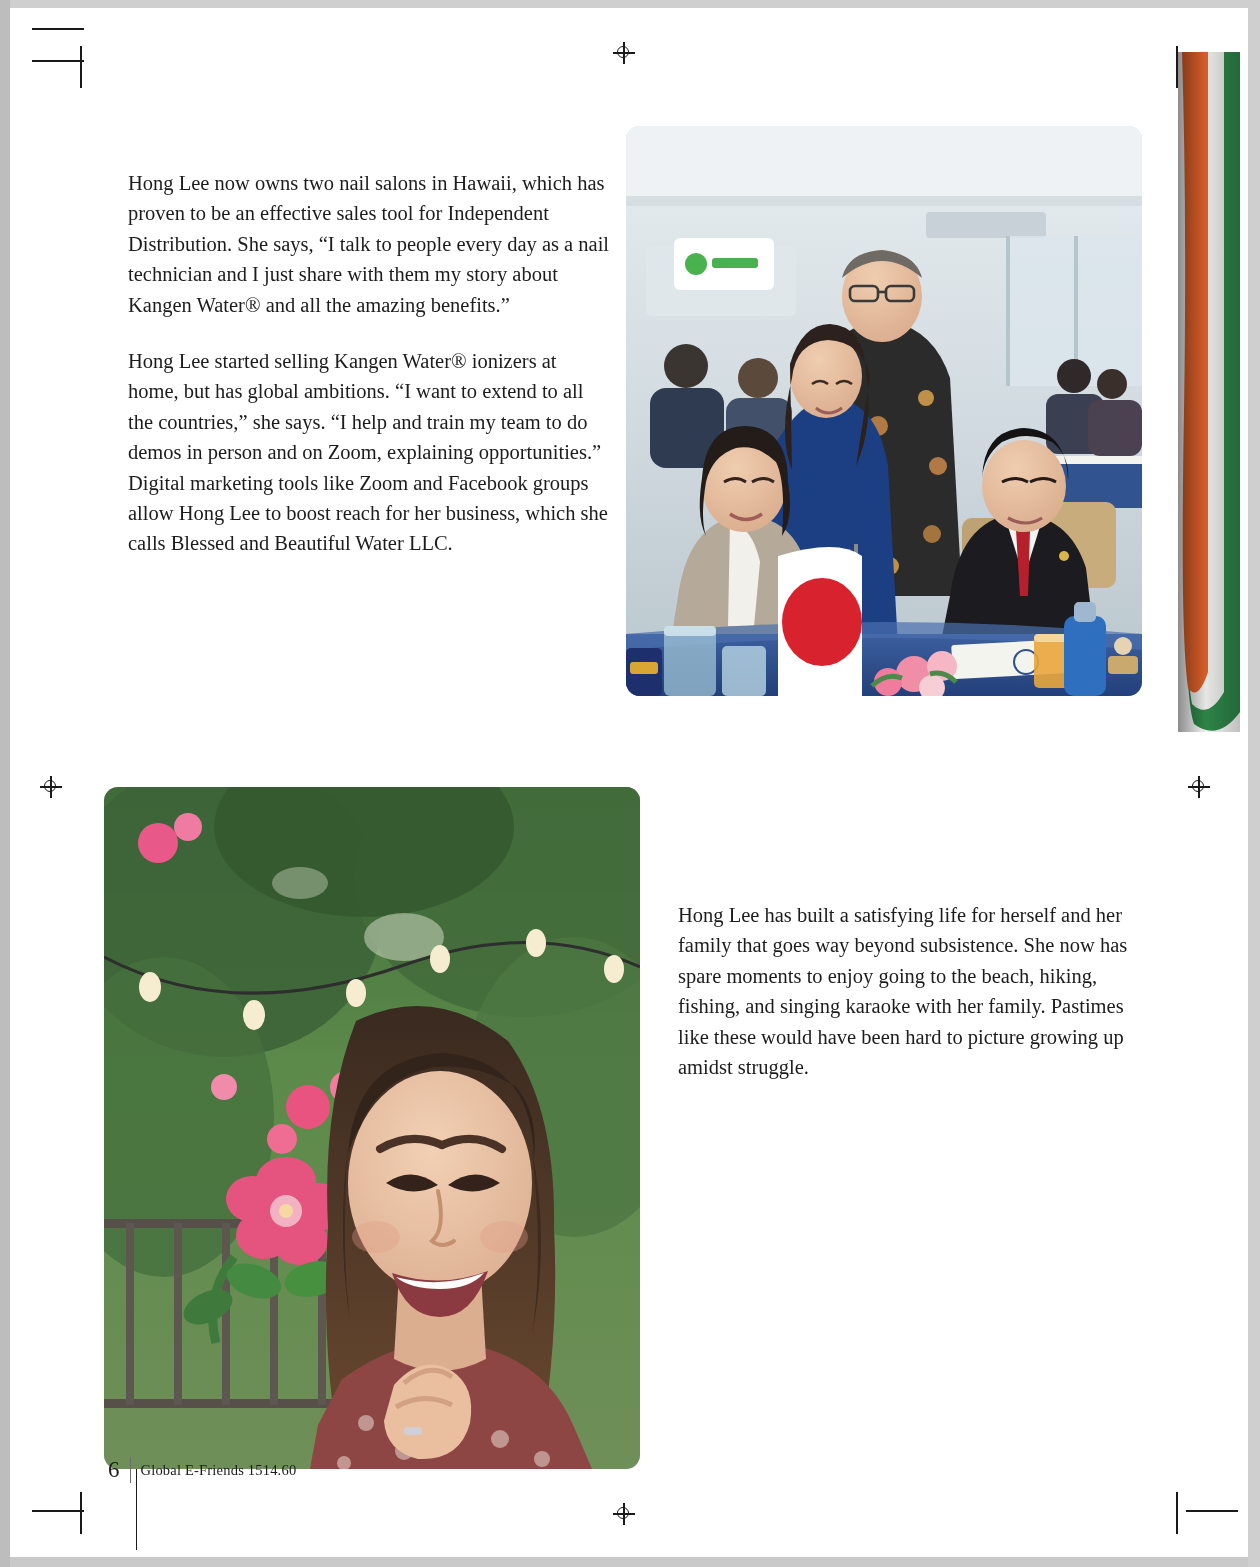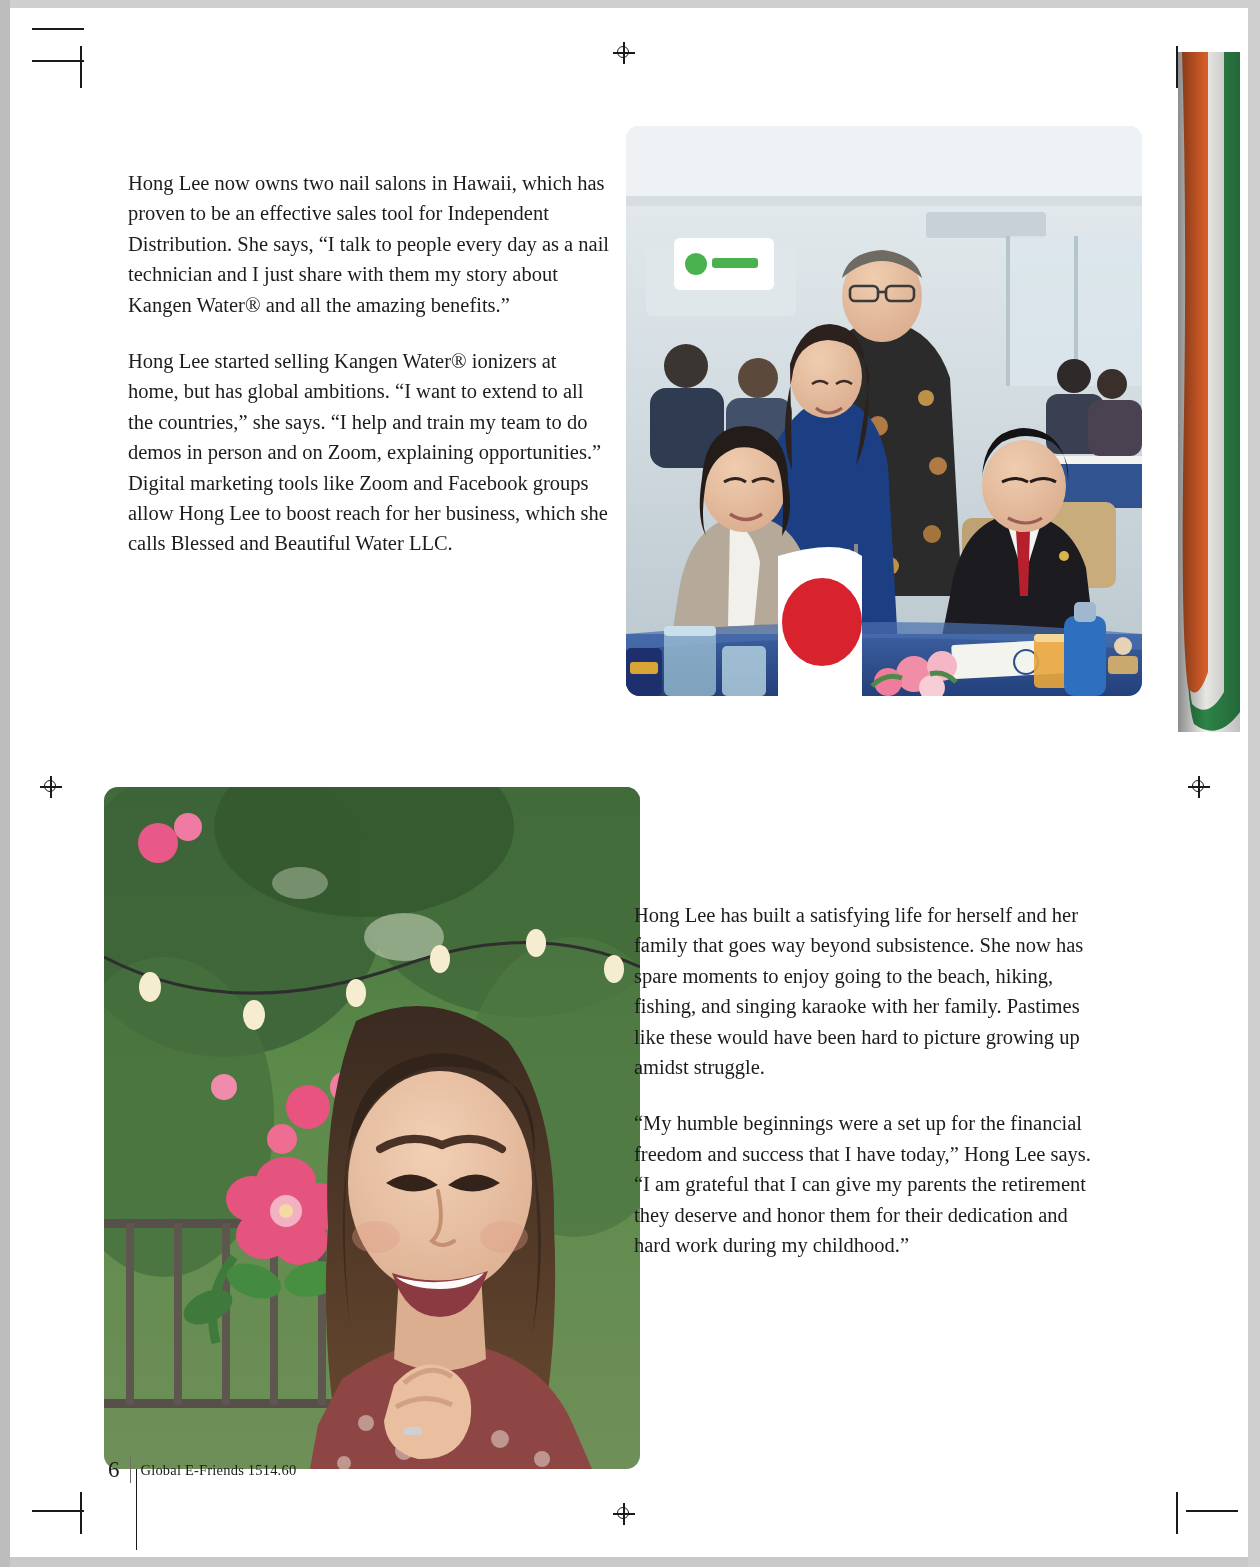--- a/index.html
+++ b/index.html
@@ -87,21 +87,21 @@
     margin: 0 0 26px 0;
   }
   .col-text p:last-child { margin-bottom: 0; }
 
   #text-top-left {
     left: 128px;
     top: 168px;
     width: 484px;
   }
   #text-bottom-right {
-    left: 634px;
+    left: 678px;
     top: 900px;
     width: 474px;
   }
 
   
   .photo {
     position: absolute;
     border-radius: 14px;
     overflow: hidden;
     background: #cfd5d8;
@@ -458,21 +458,20 @@
     </svg>
   </div>
 
   <div class="col-text" id="text-top-left">
     <p>Hong Lee now owns two nail salons in Hawaii, which has proven to be an effective sales tool for Independent Distribution. She says, “I talk to people every day as a nail technician and I just share with them my story about Kangen Water® and all the amazing benefits.”</p>
     <p>Hong Lee started selling Kangen Water® ionizers at home, but has global ambitions. “I want to extend to all the countries,” she says. “I help and train my team to do demos in person and on Zoom, explaining opportunities.” Digital marketing tools like Zoom and Facebook groups allow Hong Lee to boost reach for her business, which she calls Blessed and Beautiful Water LLC.</p>
   </div>
 
   <div class="col-text" id="text-bottom-right">
     <p>Hong Lee has built a satisfying life for herself and her family that goes way beyond subsistence. She now has spare moments to enjoy going to the beach, hiking, fishing, and singing karaoke with her family. Pastimes like these would have been hard to picture growing up amidst struggle.</p>
-    <p>“My humble beginnings were a set up for the financial freedom and success that I have today,” Hong Lee says. “I am grateful that I can give my parents the retirement they deserve and honor them for their dedication and hard work during my childhood.”</p>
   </div>
 
   <div id="footer">
     <div class="pagenum">6</div>
     <div class="divider"></div>
     <div class="credit">Global E-Friends 1514.60</div>
   </div>
 
 </div>
 

